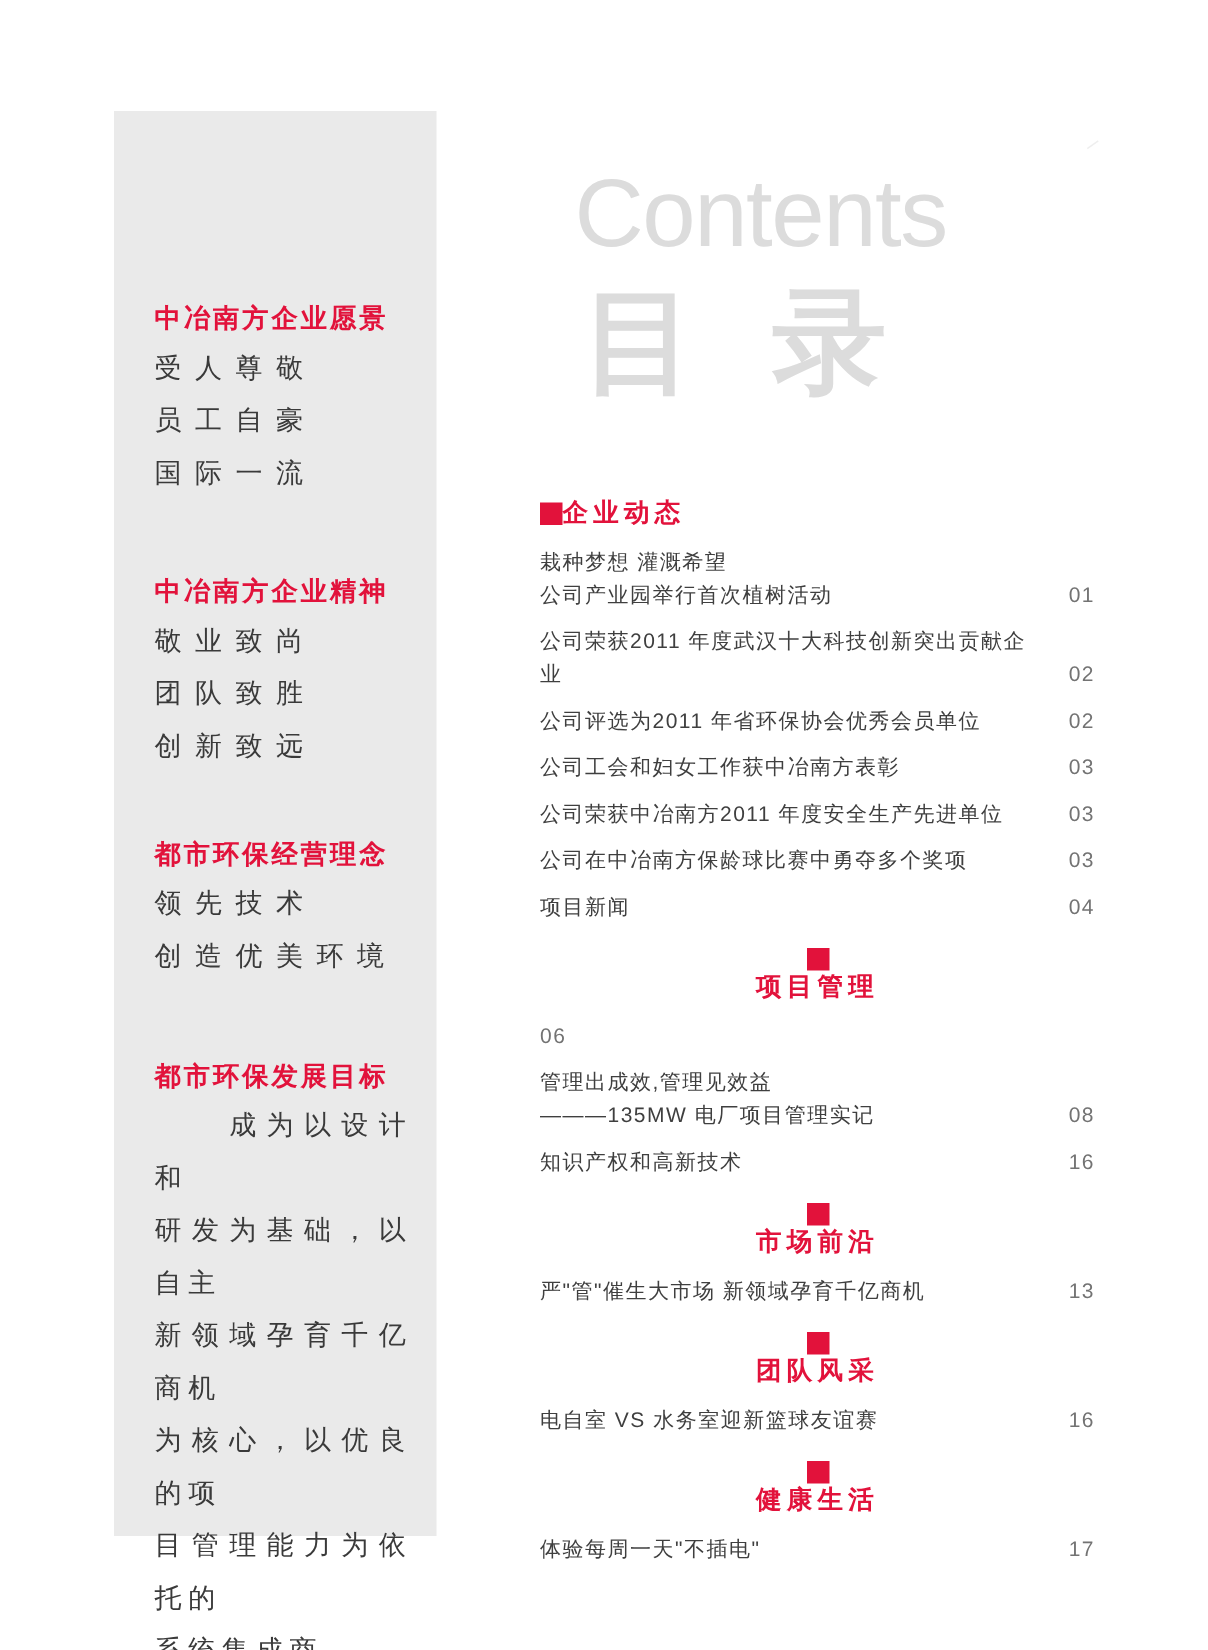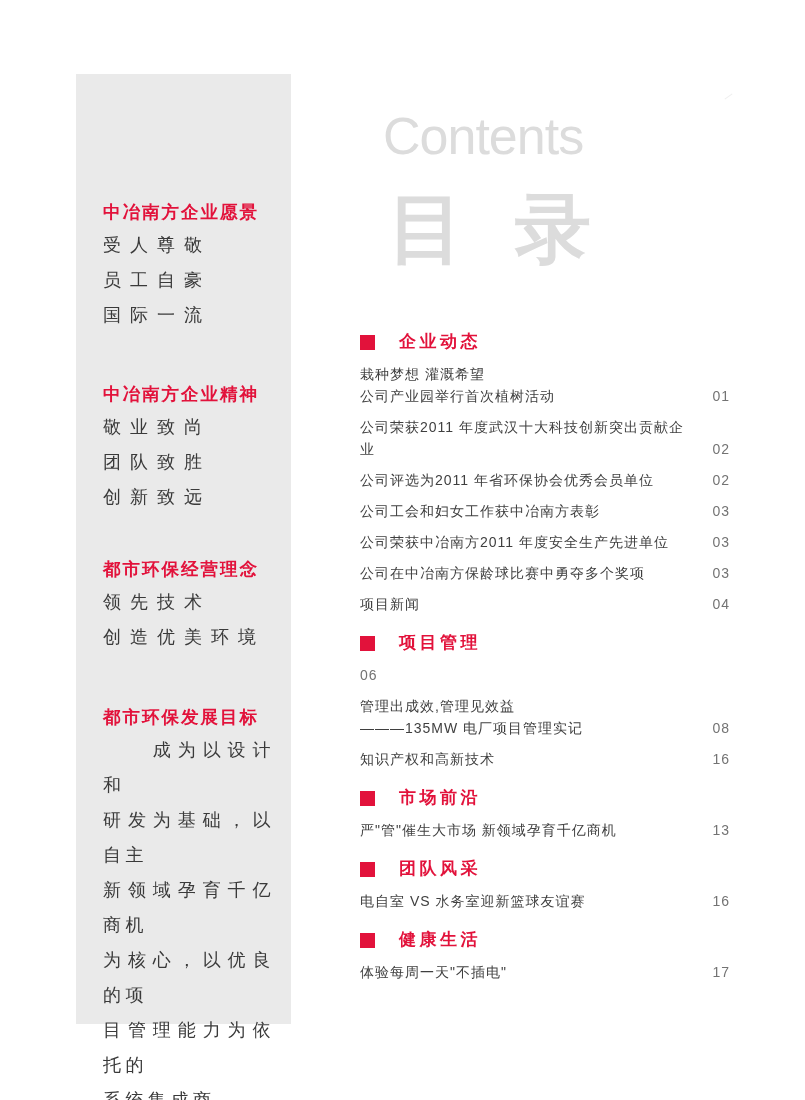--- a/index.html
+++ b/index.html
@@ -11,35 +11,35 @@
            background:var(--sb-bg,#eaeaea);}
   .sb-block{position:absolute;left:27px;right:16px;}
   .sb-heading{margin:0;font-size:17.5px;font-weight:bold;line-height:20px;
               letter-spacing:2px;color:var(--accent,#e2123b);}
   .sb-items{margin-top:6px;}
   .sb-item{font-size:18px;line-height:35px;letter-spacing:9px;color:#3a3a3a;}
   .sb-paragraph{margin:6px 0 0 0;font-size:18px;line-height:35px;letter-spacing:4.5px;
                 color:#3a3a3a;white-space:pre-line;text-align:justify;}
 
   
-  .contents-en{position:absolute;left:383px;top:110px;font-size:52px;line-height:1;
+  .contents-en{position:absolute;left:383px;top:110px;font-size:64px;line-height:1;
                letter-spacing:-1px;color:var(--ghost,#dcdcdc);font-weight:400;text-align:right;}
   .contents-cn{position:absolute;left:388px;top:190px;font-size:76px;line-height:1.05;
                letter-spacing:16px;color:var(--ghost,#dcdcdc);font-weight:bold;
                font-family:"Liberation Serif","DejaVu Serif",serif;}
 
   
   .page-mark{position:absolute;left:724px;top:93px;width:9px;height:8px;opacity:.5;}
   .page-mark:before{content:"";position:absolute;left:0;top:3px;width:9px;height:1px;
                     background:#dedede;transform:rotate(-35deg);}
 
   
   .toc{position:absolute;left:360px;top:331px;width:370px;}
-  .toc-header{display:flex;align-items:center;gap:24px;line-height:22px;margin:0 0 10px 0;}
-  .toc-section:not(:first-child) .toc-header{margin-top:17px;}
+  .toc-header{display:flex;align-items:center;gap:0;line-height:22px;margin:0 0 10px 0;}
+  .toc-section:not(:first-child) .toc-header{margin-top:17px;flex-direction:column;}
   .sq{width:15px;height:15px;background:var(--accent,#e2123b);flex:0 0 auto;}
   .toc-header-label{font-size:17px;font-weight:bold;letter-spacing:3.5px;
                     color:var(--accent,#e2123b);}
   .toc-row{display:flex;justify-content:space-between;align-items:flex-end;gap:24px;
            margin-bottom:9px;}
   .toc-title{font-size:14px;line-height:22px;letter-spacing:1px;color:#3f3f3f;
              white-space:pre-line;min-width:0;}
   .toc-page{font-size:14px;line-height:22px;letter-spacing:1px;color:#737373;flex:0 0 auto;}
 </style>
 </head>

